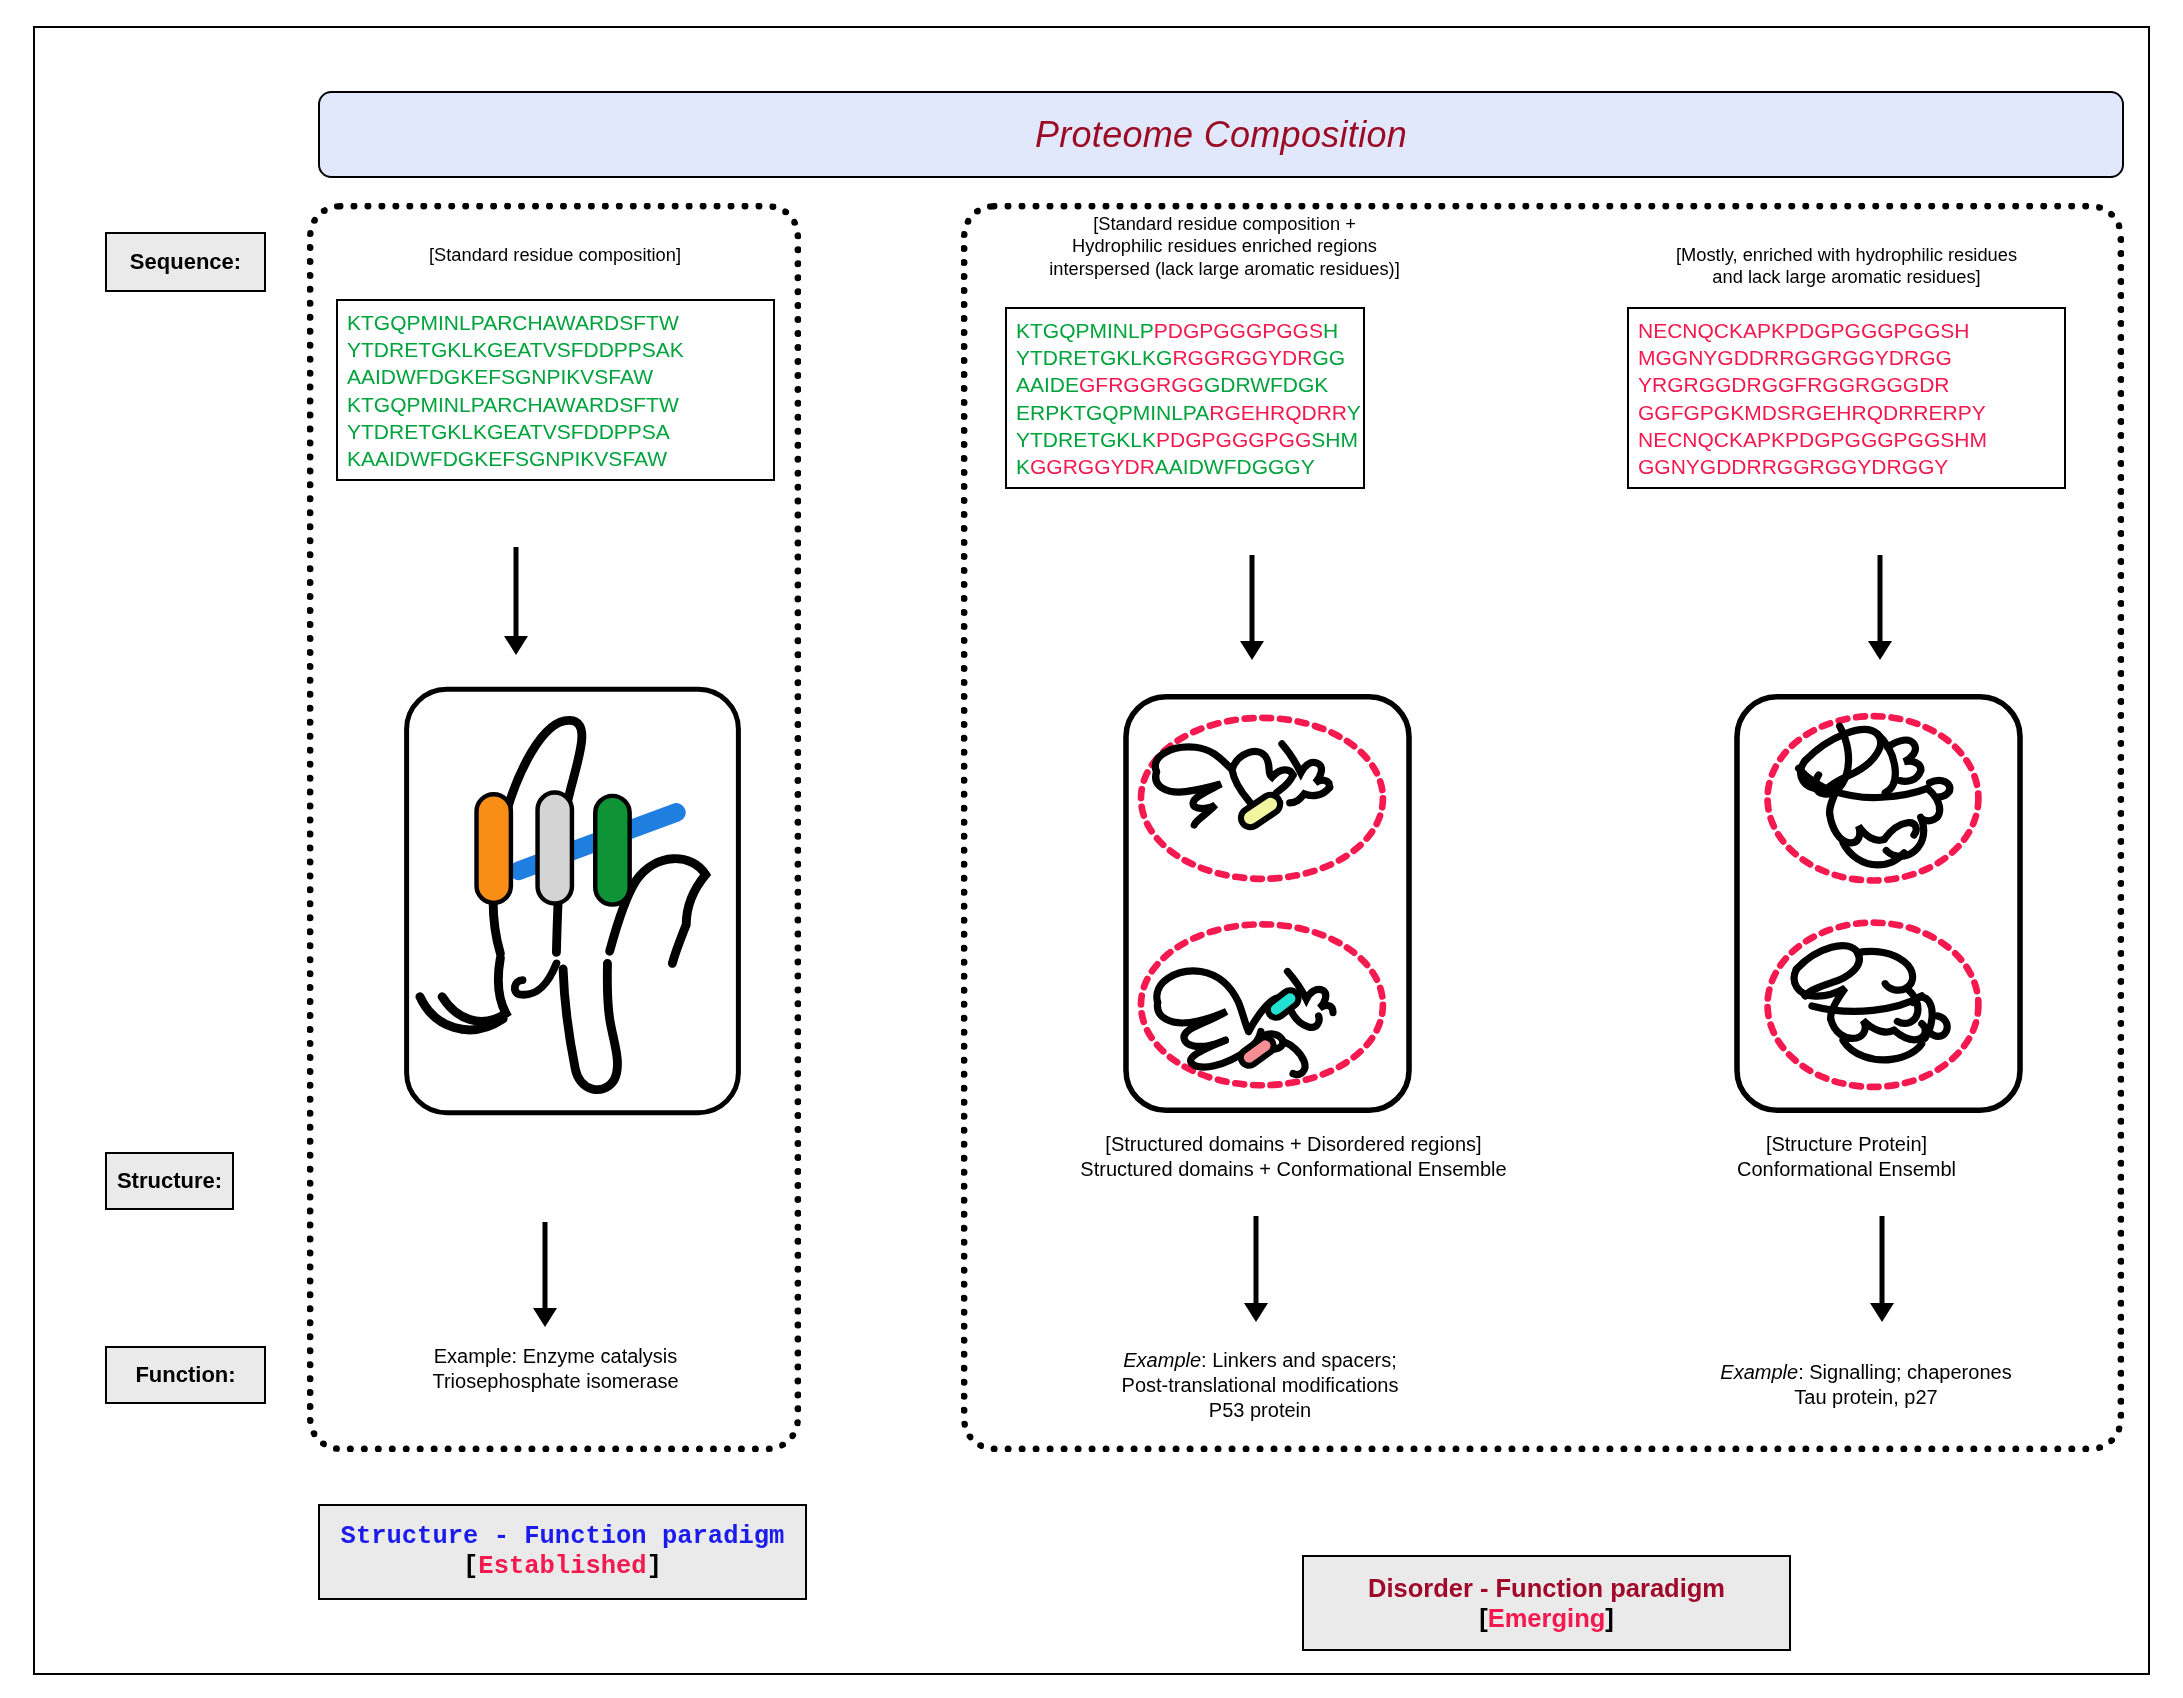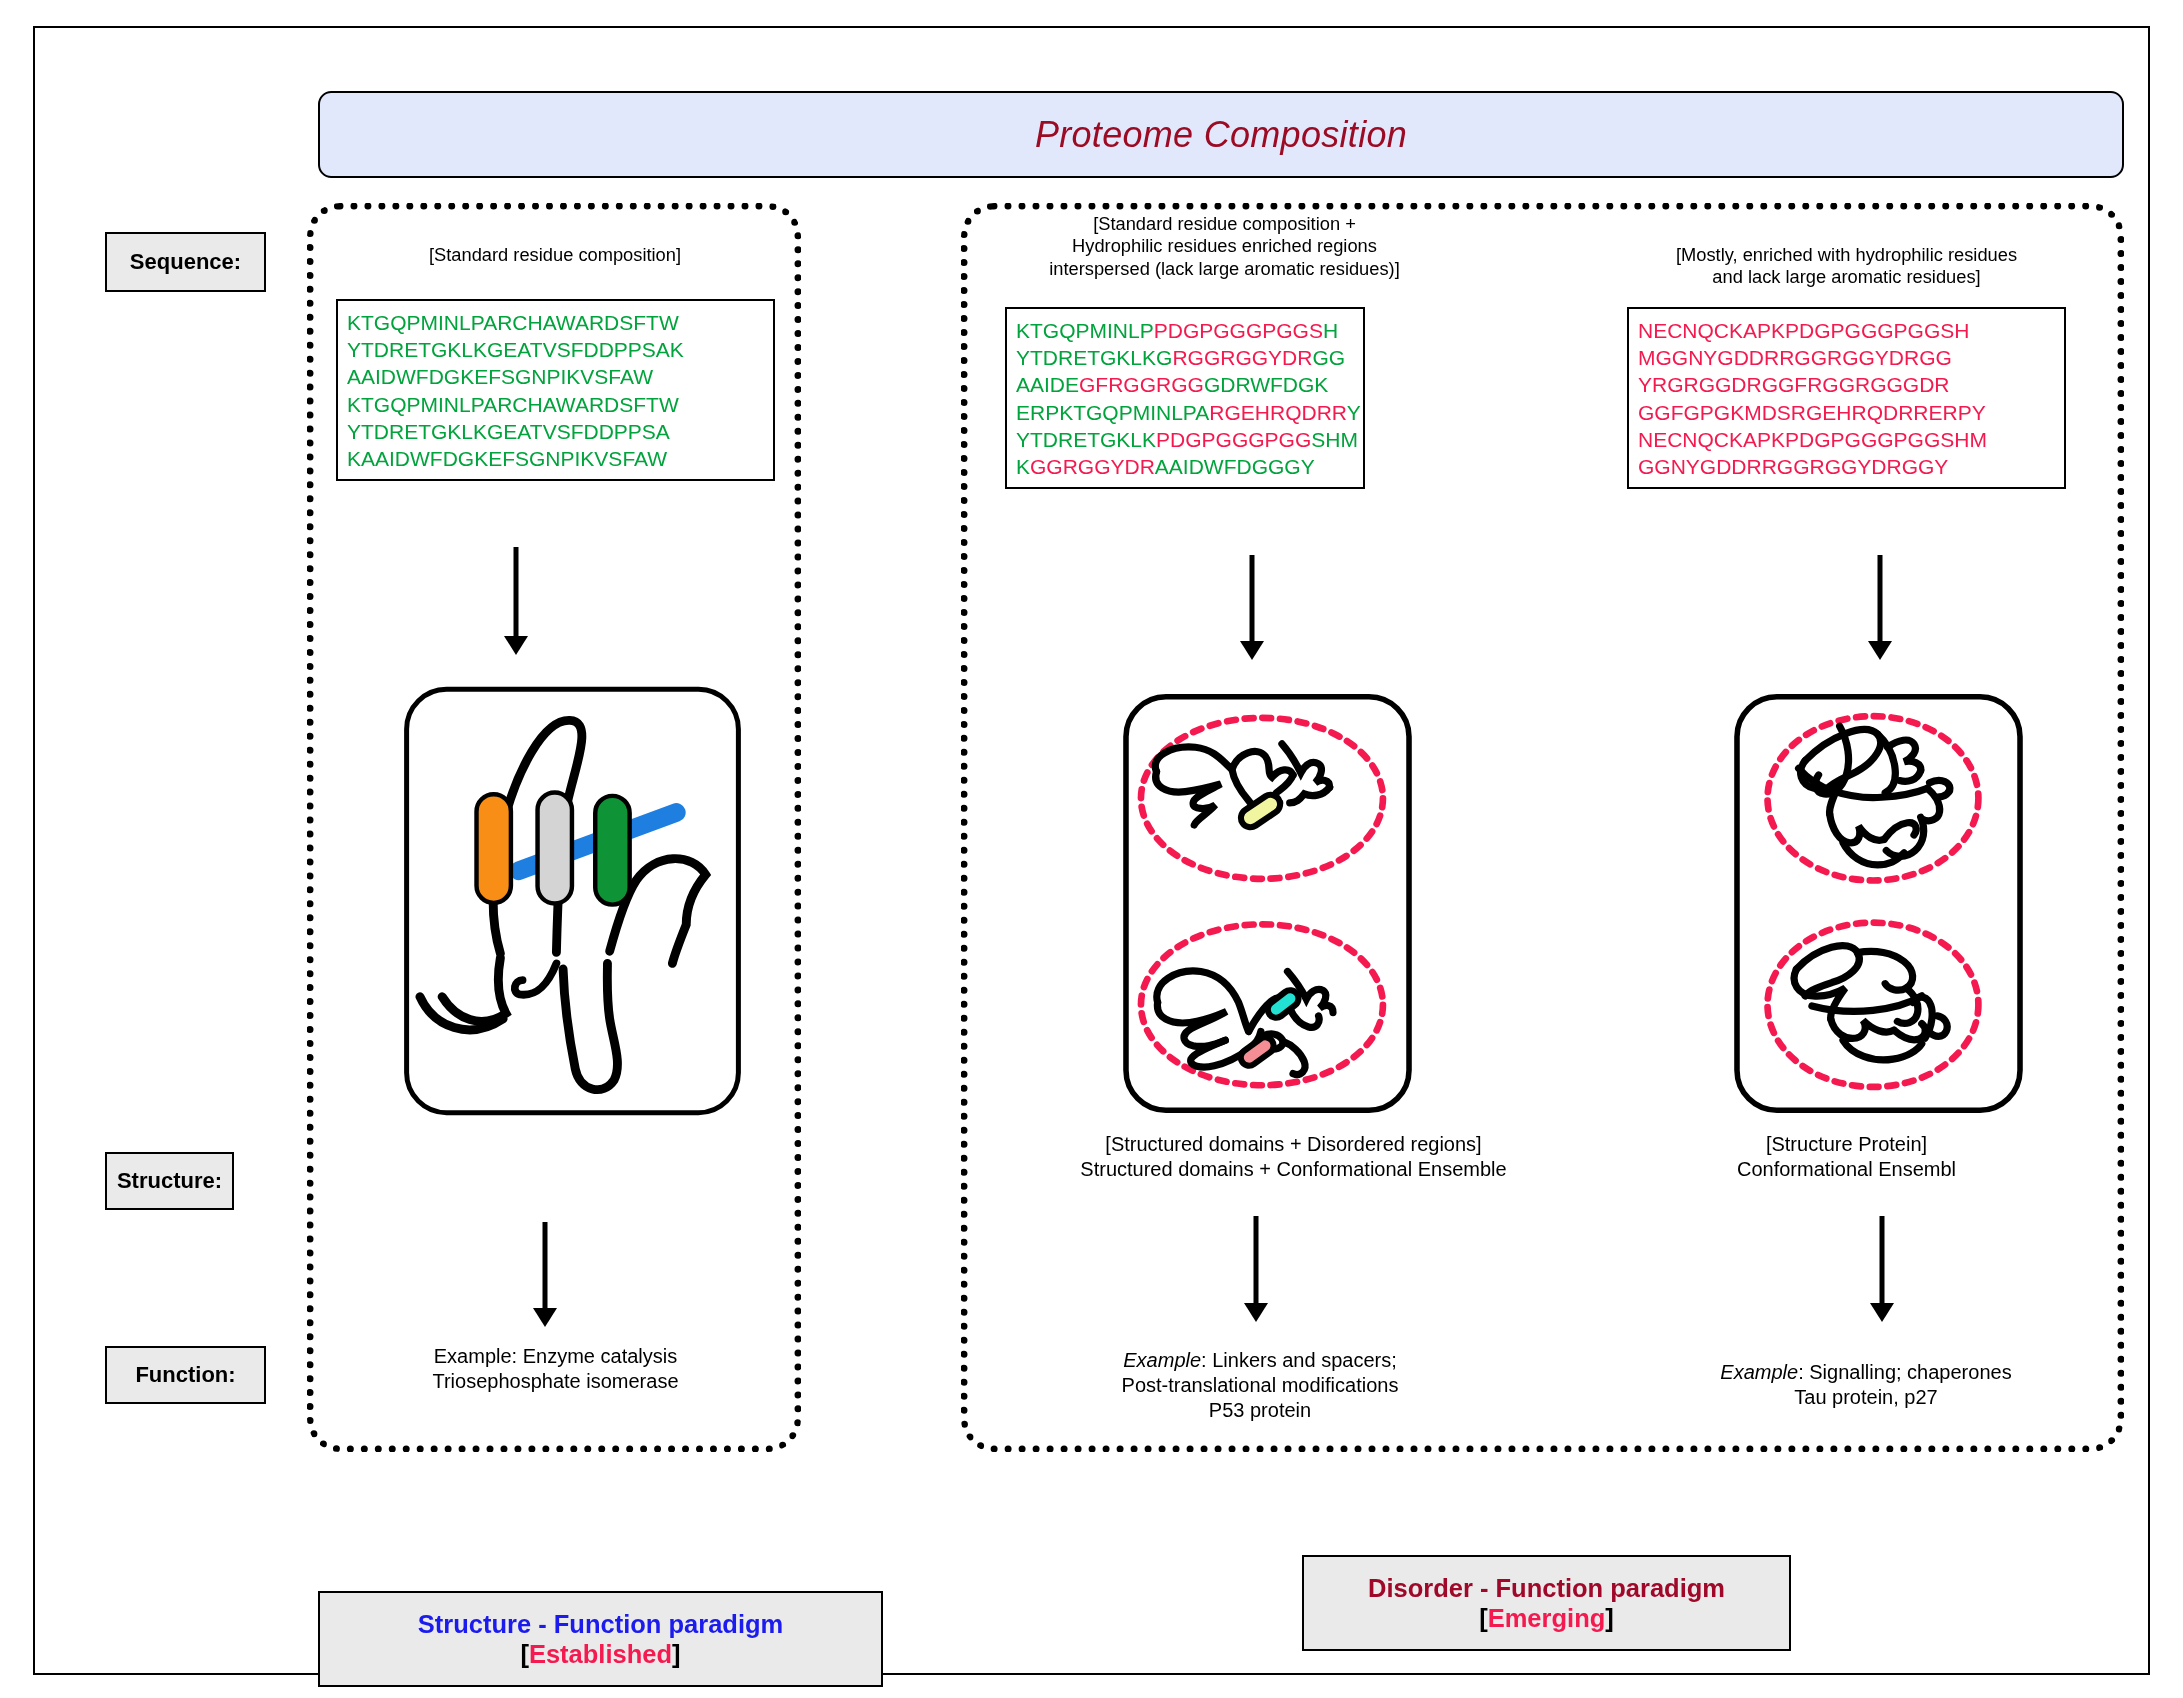--- a/index.html
+++ b/index.html
@@ -43,21 +43,21 @@
   
   .struct-text{position:absolute;text-align:center;font-size:20px;line-height:1.25;color:#000;}
   .func-text{position:absolute;text-align:center;font-size:20px;line-height:1.25;color:#000;}
   .ital{font-style:italic;}
 
   
   .paradigm{position:absolute;background:#eaeaea;border:2.8px solid #000;box-sizing:border-box;
       display:flex;flex-direction:column;align-items:center;justify-content:center;}
   .paradigm .line1{font-weight:bold;font-size:25.5px;line-height:1.18;}
   .paradigm .line2{font-weight:bold;font-size:25.5px;line-height:1.18;color:#000;}
-  #paradigm-left{left:318px;top:1591px;width:565px;height:96px;}
+  #paradigm-left{left:318px;top:1504px;width:489px;height:96px;font-family:Liberation Mono, monospace;}
   #paradigm-left .line1{color:#1b1bee;}
   #paradigm-right{left:1302px;top:1555px;width:489px;height:96px;}
   #paradigm-right .line1{color:#a0082a;}
   .emph-red{color:#f4194f;}
 </style>
 </head>
 <body>
 
 <div id="page">
   <div id="outer-frame"></div>

